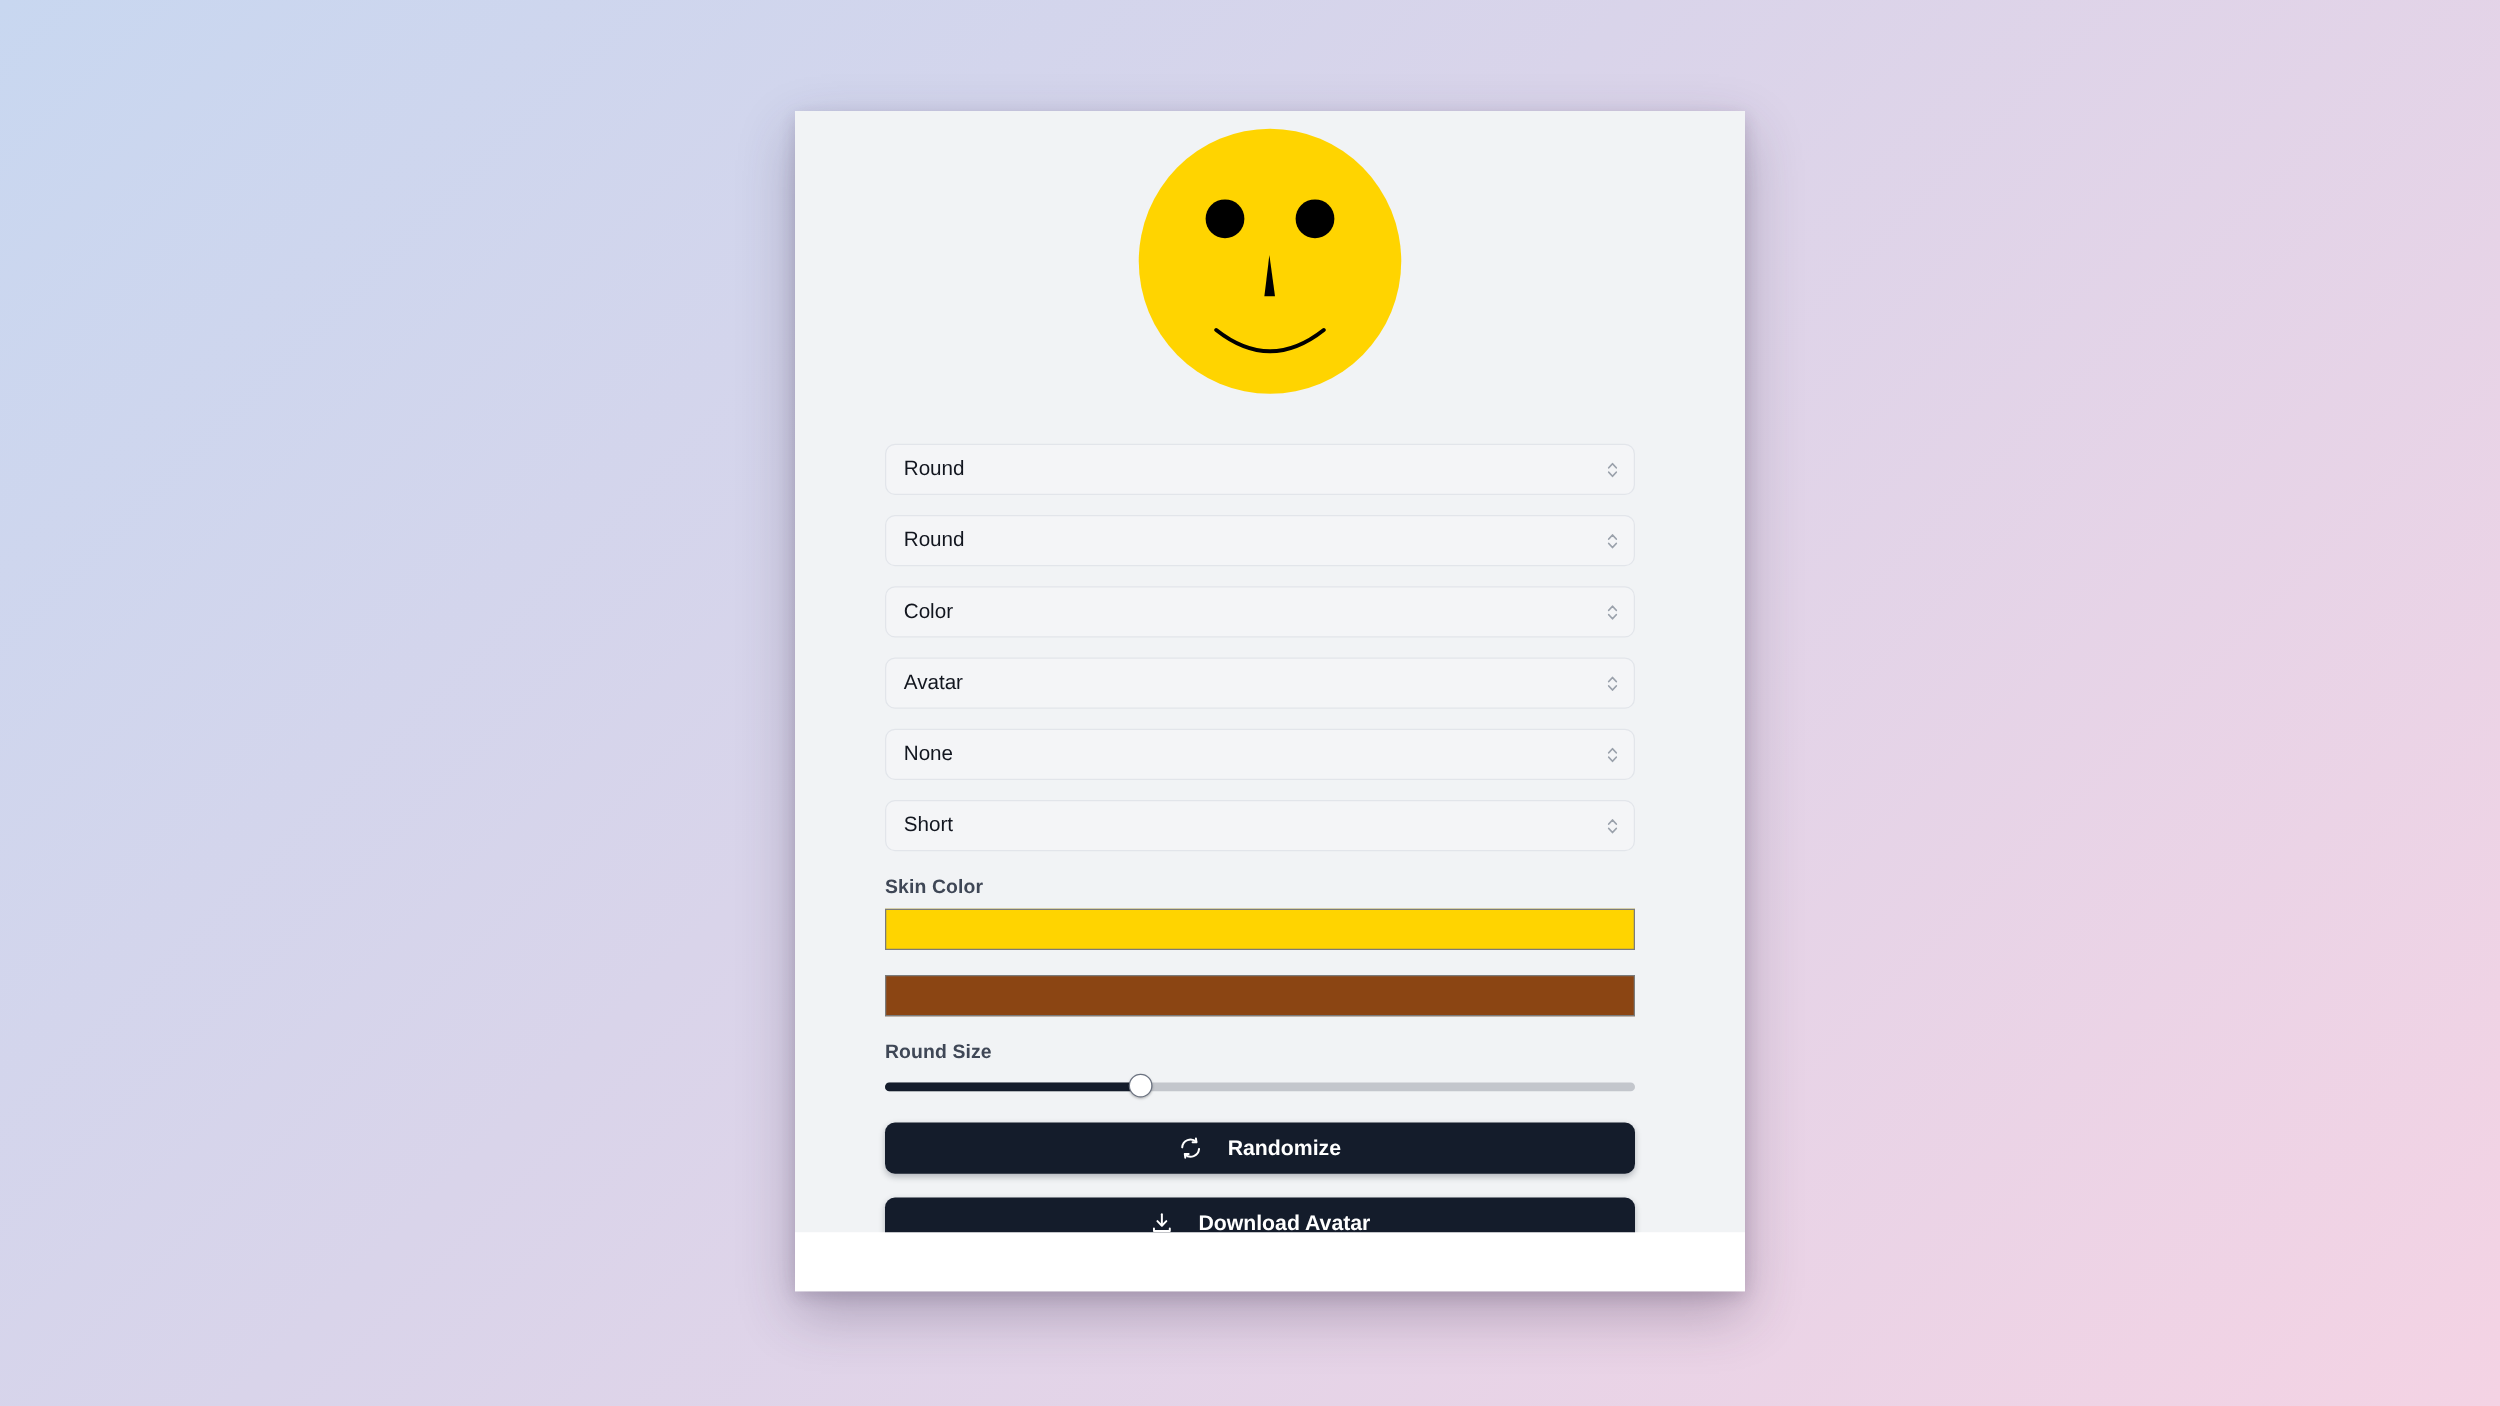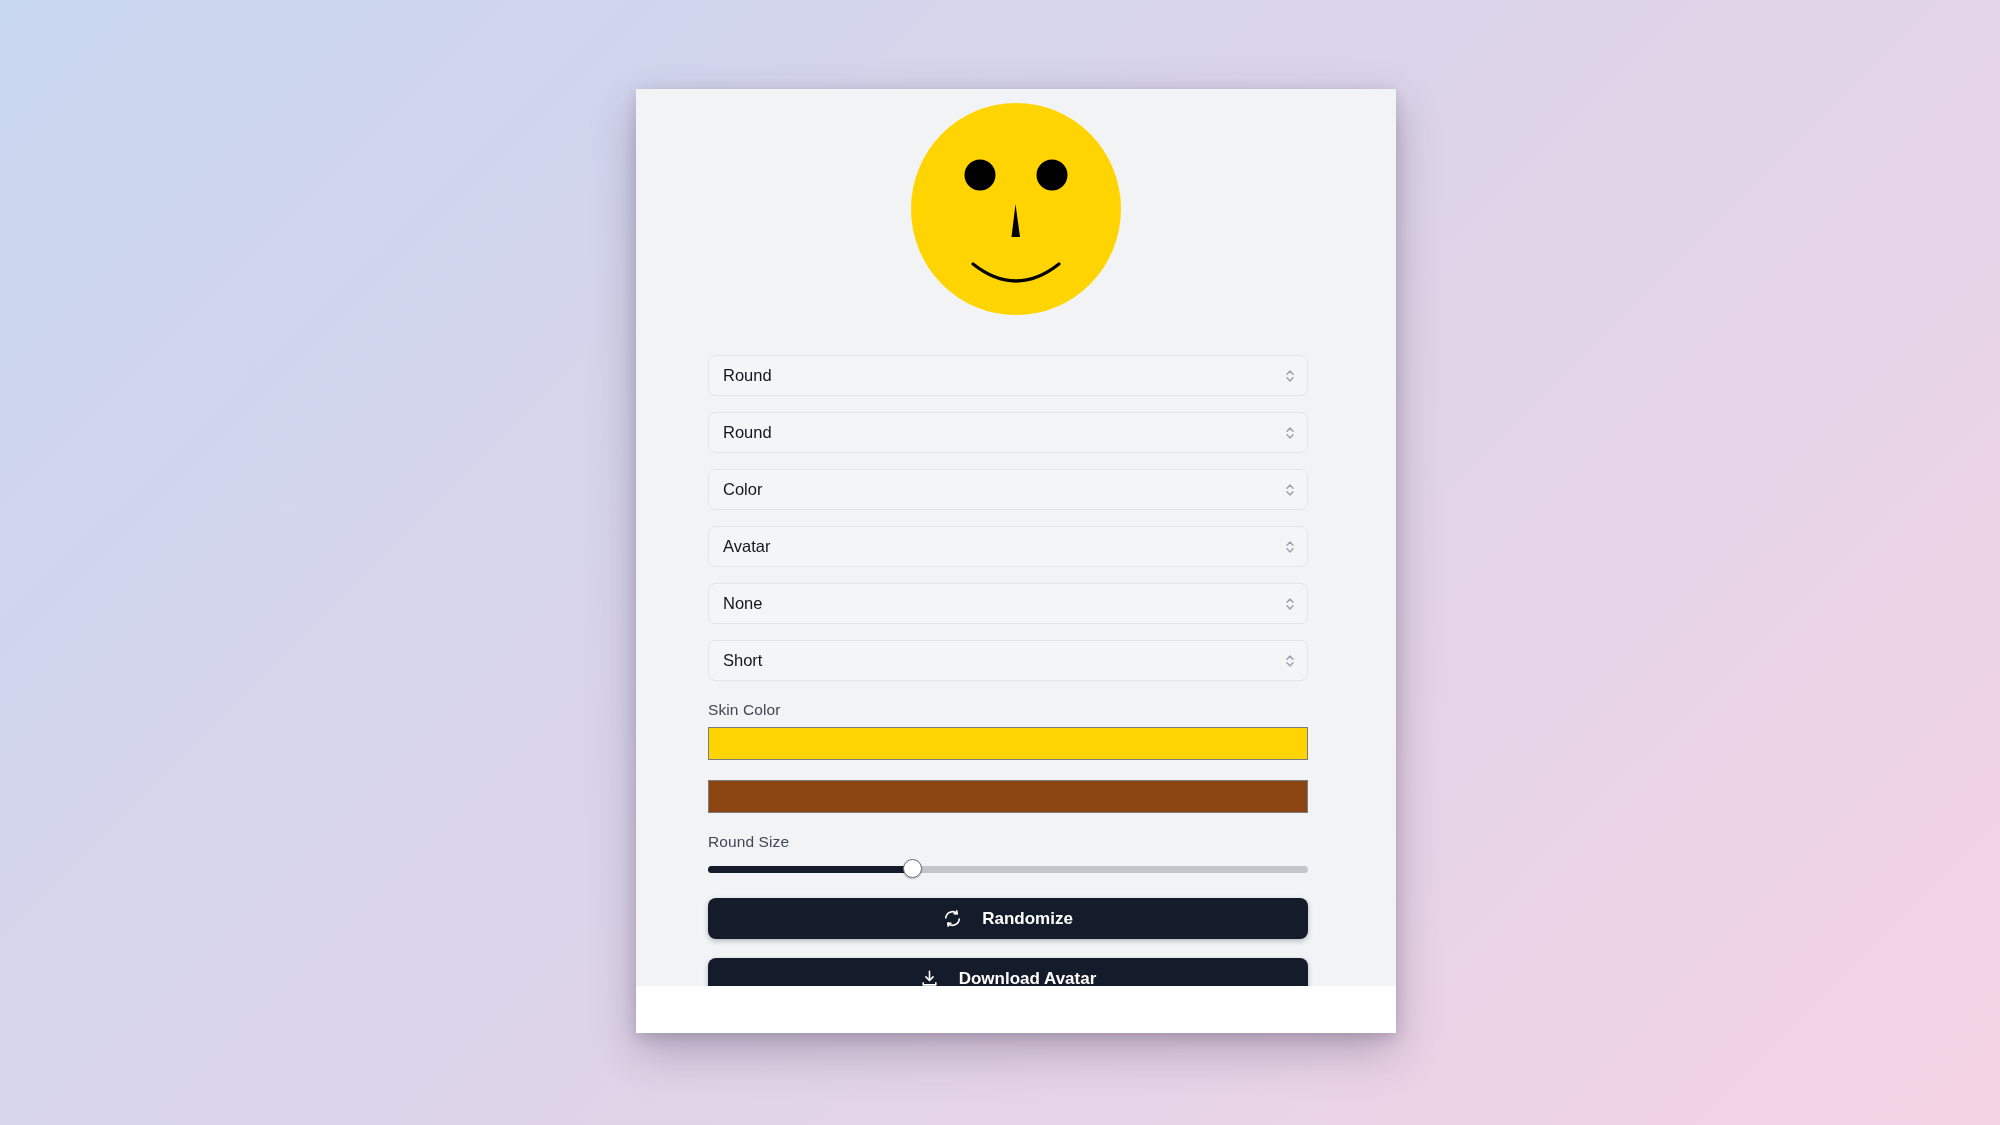--- a/index.html
+++ b/index.html
@@ -104,21 +104,21 @@
     transform: translateY(-50%);
     width: 12px;
     height: 18px;
     pointer-events: none;
     color: #9aa1ab;
   }
 
   .field-label {
     font-size: 15.5px;
     color: #3f4756;
-    font-weight: normal;
+    font-weight: bold;
     margin: 0 0 8px 0;
     letter-spacing: 0.1px;
   }
 
   .color-swatch {
     width: 100%;
     height: 33px;
     border: 1px solid #7b7b7b;
     display: block;
     cursor: pointer;

